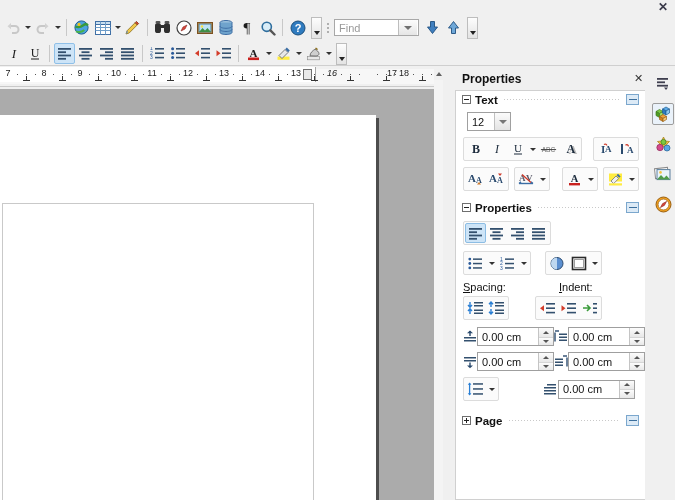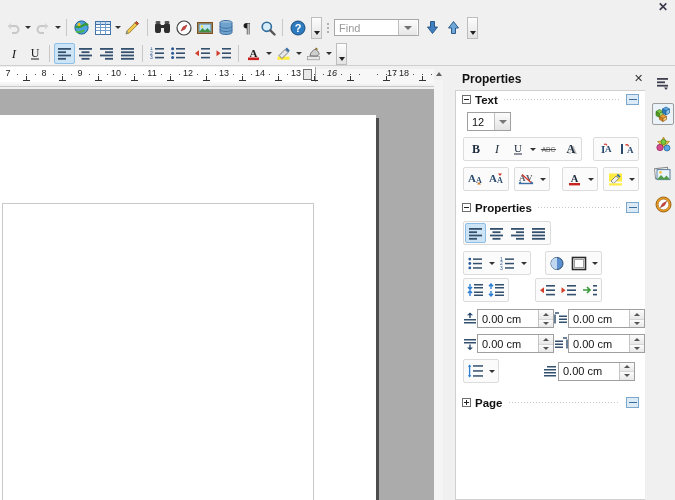--- a/index.html
+++ b/index.html
@@ -744,20 +744,26 @@
               <svg width="16" height="15" viewBox="0 0 16 15">
                   <rect x="1.5" y="1.5" width="13" height="12" fill="#fff" stroke="#2a2a2a" stroke-width="1.6"></rect>
                   <rect x="3.5" y="3.5" width="9" height="8" fill="#fff" stroke="#9f9f9f"></rect>
                 </svg>
             </div>
             <div class="caret" style="width:11px;height:20px;"></div>
           </div>
         </div>
       </div>
 
+      <div class="rowpad" style="padding-top:6px;">
+        <div class="row">
+          <div class="lbl" style="width:96px;"><u>S</u><span></span><span id="spacing-rest">pacing:</span></div>
+          <div class="lbl"><u>I</u><span id="indent-rest">ndent:</span></div>
+        </div>
+      </div>
 
       <div class="rowpad" style="padding-top:3px;">
         <div class="row">
           <div class="well">
             <div class="sbtn">
               <svg width="17" height="14" viewBox="0 0 17 14">
                   <g fill="#33506e">
                     <rect x="7" y="1" width="9" height="1.5"></rect>
                     <rect x="7" y="4" width="9" height="1.5"></rect>
                     <rect x="7" y="8.5" width="9" height="1.5"></rect>

